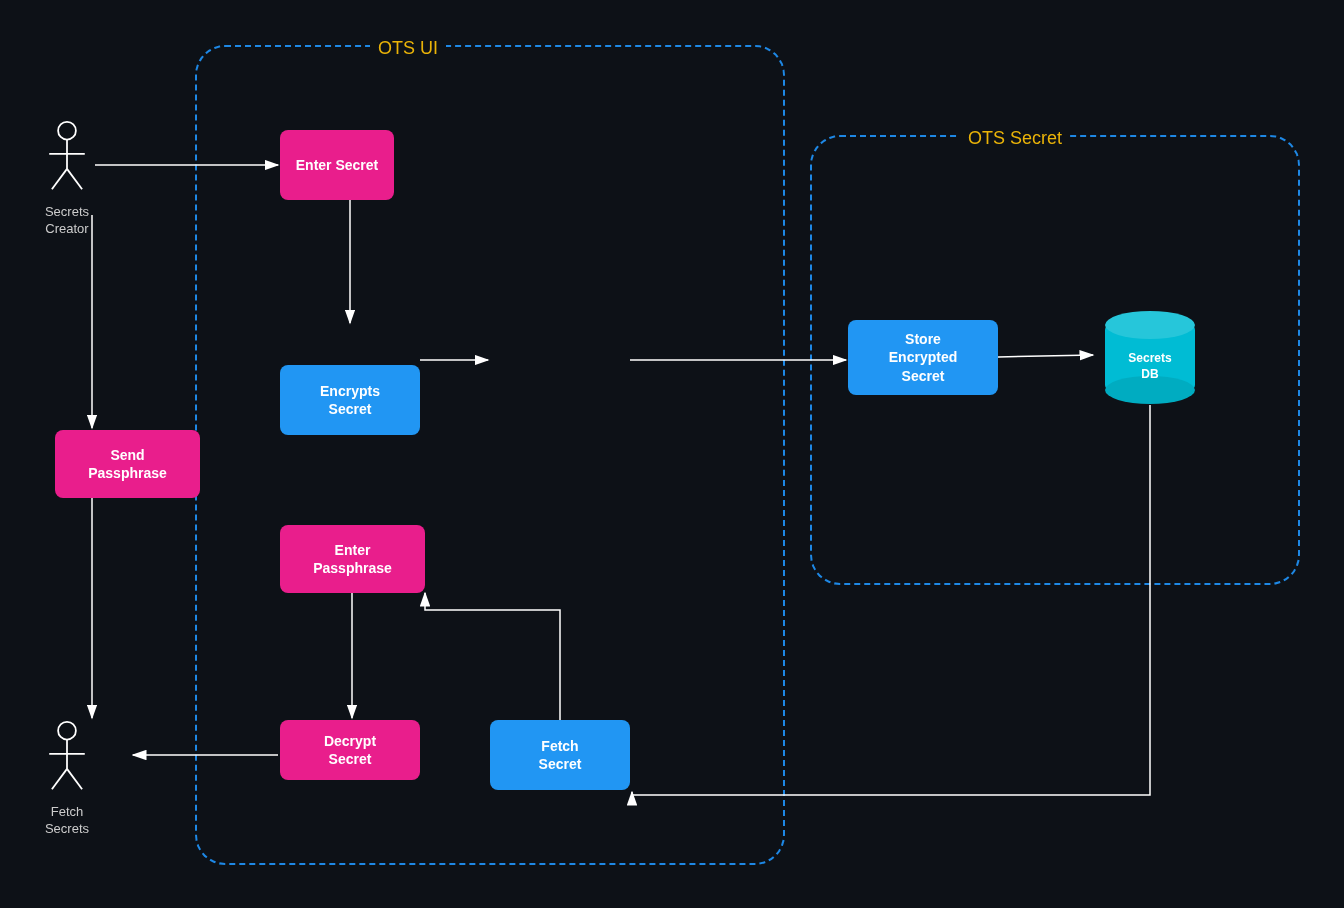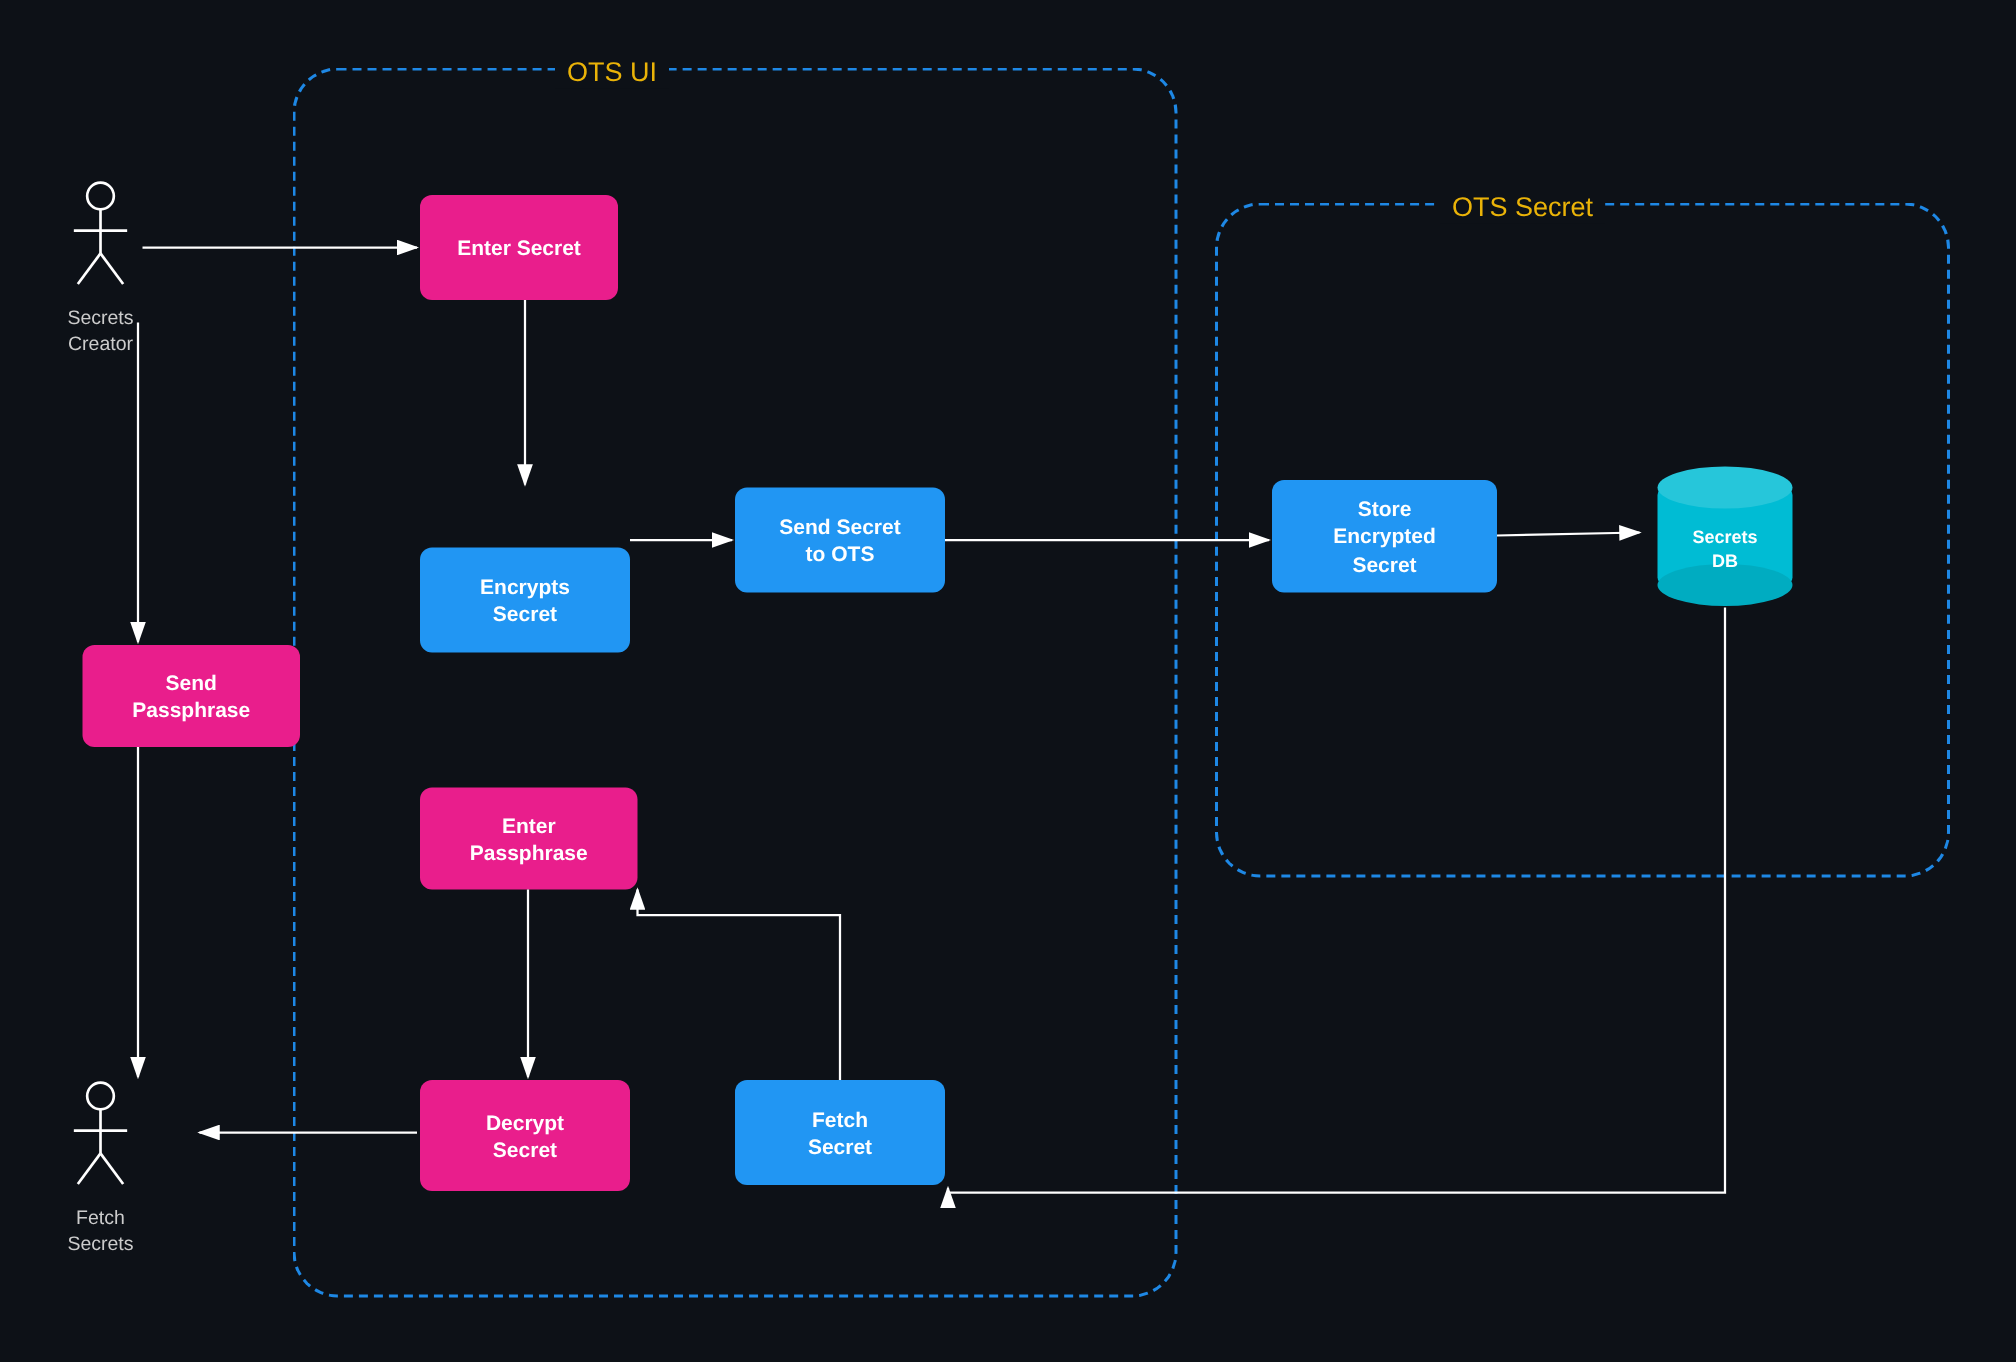--- a/index.html
+++ b/index.html
@@ -128,50 +128,47 @@
     <svg viewBox="0 0 50 90">
       <circle cx="25" cy="12" r="10" fill="none" stroke="white" stroke-width="2"></circle>
       <line x1="25" y1="22" x2="25" y2="55" stroke="white" stroke-width="2"></line>
       <line x1="5" y1="38" x2="45" y2="38" stroke="white" stroke-width="2"></line>
       <line x1="25" y1="55" x2="8" y2="78" stroke="white" stroke-width="2"></line>
       <line x1="25" y1="55" x2="42" y2="78" stroke="white" stroke-width="2"></line>
     </svg>
     <div class="stick-figure-label">Fetch<br>Secrets</div>
   </div>
 
-  <div class="node node-pink" style="left: 280px; top: 130px; width: 132px; height: 70px;">
+  <div class="node node-pink" style="left: 280px; top: 130px; width: 114px; height: 70px;">
     <span>Enter
 Secret</span>
   </div>
 
   <div class="node node-blue" style="left: 280px; top: 325px; width: 140px; height: 70px; margin-top: 40px;">
     <span>Encrypts<br>Secret</span>
   </div>
 
-  <div class="node node-blue" style="left: 490px; top: 325px; width: 140px; height: 70px;">
-    <span>Send Secret<br>to OTS</span>
-  </div>
 
   <div class="node node-blue" style="left: 848px; top: 320px; width: 150px; height: 75px;">
     <span>Store<br>Encrypted<br>Secret</span>
   </div>
 
   <div class="node node-pink" style="left: 20px; top: 430px; width: 145px; height: 68px; margin-left: 35px;">
     <span>Send<br>Passphrase</span>
   </div>
 
   <div class="node node-pink" style="left: 280px; top: 525px; width: 145px; height: 68px;">
     <span>Enter<br>Passphrase</span>
   </div>
 
   <div class="node node-blue" style="left: 490px; top: 720px; width: 140px; height: 70px;">
     <span>Fetch<br>Secret</span>
   </div>
 
-  <div class="node node-pink" style="left: 280px; top: 720px; width: 140px; height: 74px;">
+  <div class="node node-pink" style="left: 280px; top: 720px; width: 140px; height: 60px;">
     <span>Decrypt<br>Secret</span>
   </div>
 
   <div style="position: absolute; left: 1095px; top: 300px;">
     <svg width="110" height="110" viewBox="0 0 110 110">
 
       <rect x="10" y="25" width="90" height="65" rx="5" fill="#00bcd4"></rect>
 
       <ellipse cx="55" cy="25" rx="45" ry="14" fill="#26c6da"></ellipse>
 

